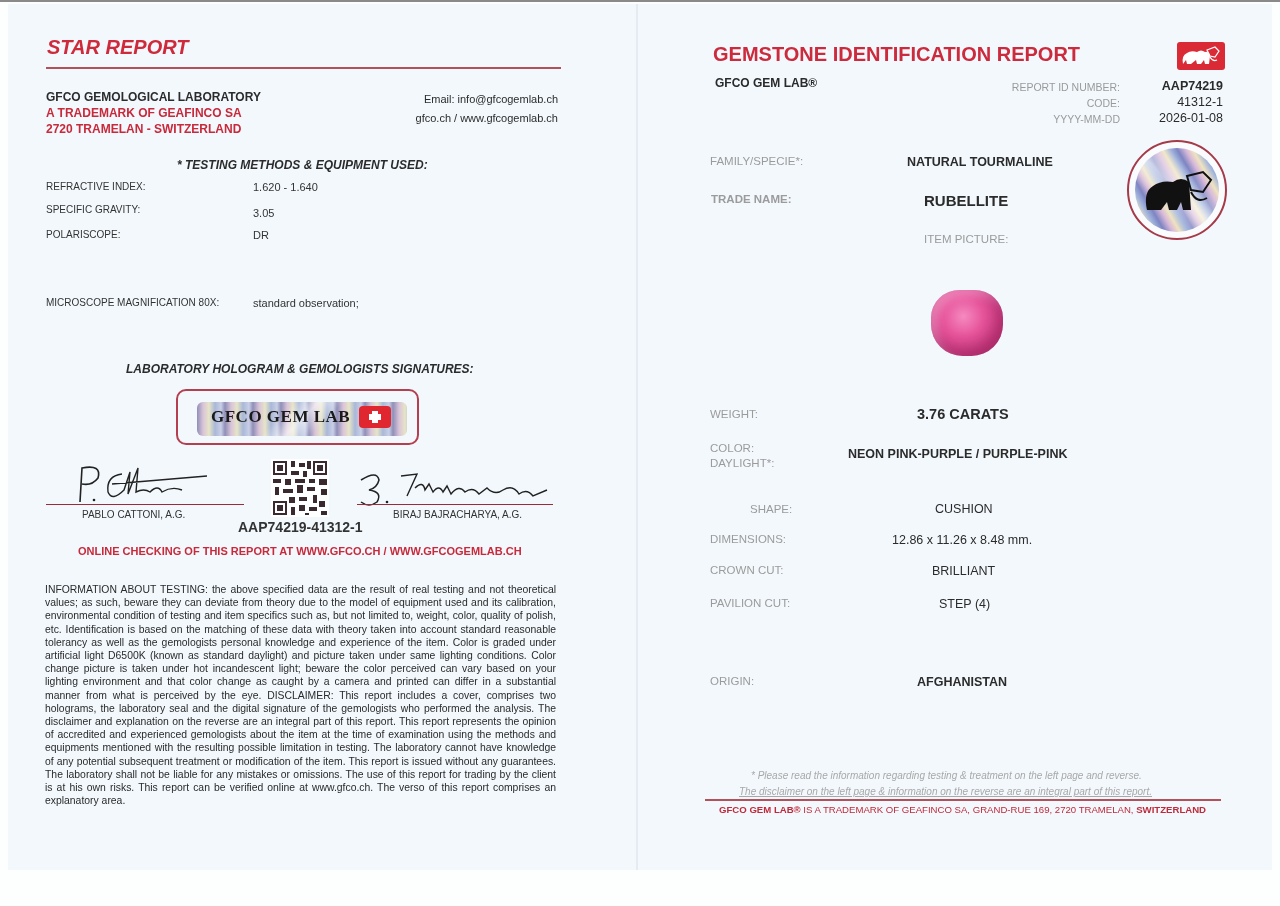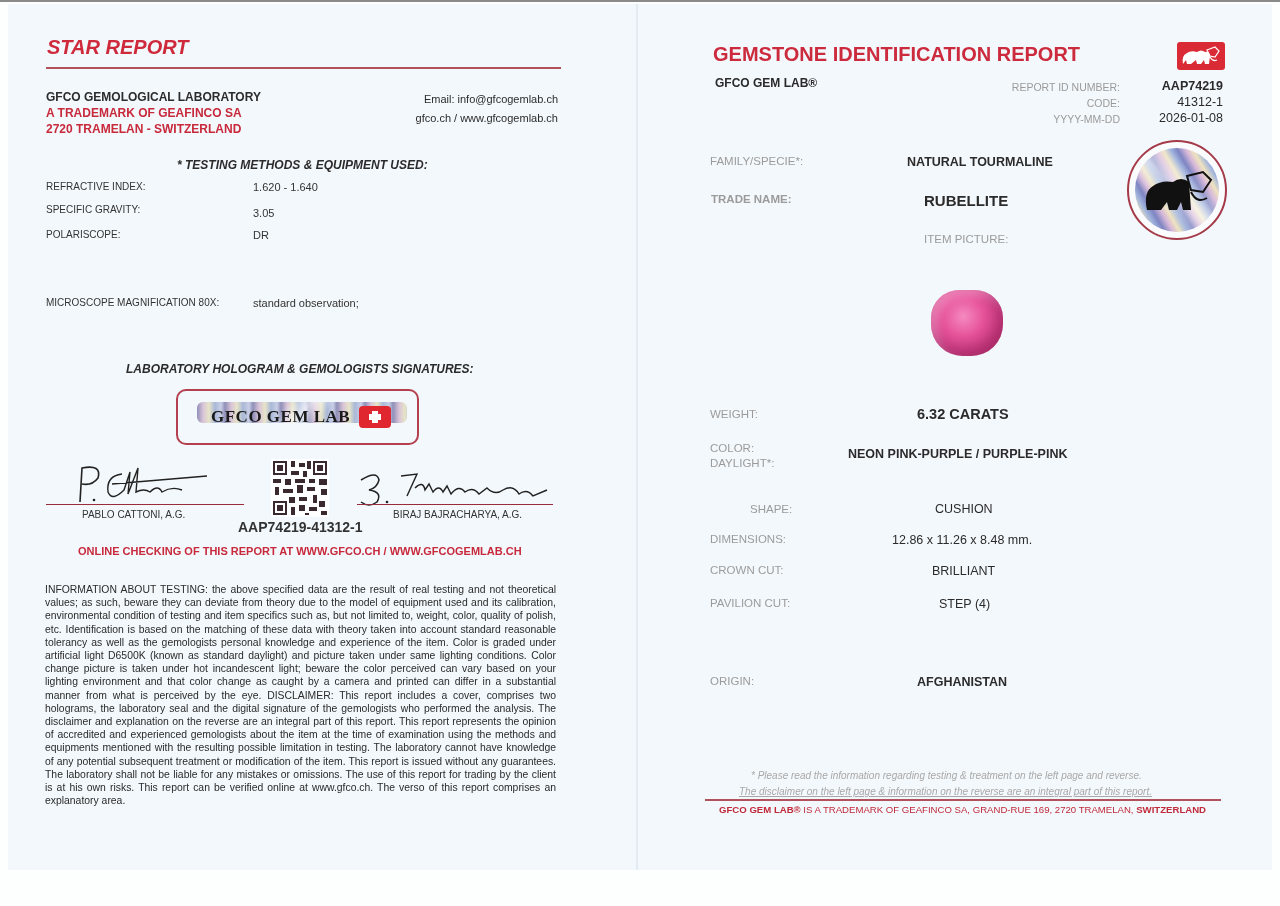--- a/index.html
+++ b/index.html
@@ -27,21 +27,21 @@
   .contact { right:722px; top:90px; font-size:11px; line-height:19px; text-align:right; }
   .section-head { font-size:12px; font-weight:bold; font-style:italic; }
   .kv-label { font-size:10px; color:#333; }
   .kv-val { font-size:11px; color:#333; }
 
   .holo-frame {
     position:absolute; left:176px; top:389px; width:243px; height:56px;
     border:2px solid #b4404f; border-radius:10px; box-sizing:border-box;
   }
   .holo-strip {
-    position:absolute; left:19px; top:11px; width:210px; height:21px; border-radius:6px;
+    position:absolute; left:19px; top:11px; width:210px; height:34px; border-radius:6px;
     background:
       linear-gradient(135deg, rgba(255,255,255,0) 40%, rgba(255,255,255,.6) 50%, rgba(255,255,255,0) 60%),
       repeating-linear-gradient(90deg,#8f8fb8 0,#d8c3d8 6px,#e7e4c7 12px,#a9b8d8 18px,#c9cfe6 24px,#8f8fb8 28px);
   }
   .holo-text {
     position:absolute; left:14px; top:5px; font-family:"Liberation Serif", serif;
     font-weight:bold; font-size:17px; color:#1a1a1a; letter-spacing:0.5px;
   }
   .swiss {
     position:absolute; right:16px; top:4px; width:32px; height:22px; background:#e0272f; border-radius:4px;
@@ -221,21 +221,21 @@
 <div class="abs r-label" style="left:710px; top:155px;">FAMILY/SPECIE*:</div>
 <div class="abs r-val bold" style="left:891px; top:155px;padding-left:16px;">NATURAL TOURMALINE</div>
 
 <div class="abs r-label bold" style="left:711px; top:193px;">TRADE NAME:</div>
 <div class="abs r-val bold" style="left:924px; top:192px; font-size:15px;">RUBELLITE</div>
 
 <div class="abs r-label" style="left:924px; top:233px;">ITEM PICTURE:</div>
 <div class="gem-img"></div>
 
 <div class="abs r-label" style="left:710px; top:408px;">WEIGHT:</div>
-<div class="abs r-val bold" style="left:917px; top:406px; font-size:14.5px;">6.32 CARATS</div>
+<div class="abs r-val bold" style="left:917px; top:406px; font-size:14.5px;">3.76 CARATS</div>
 
 <div class="abs r-label" style="left:710px; top:441px; line-height:15px;">
   <div>COLOR:</div>
   <div>DAYLIGHT*:</div>
 </div>
 <div class="abs r-val bold" style="left:848px; top:447px;">NEON  PINK-PURPLE / PURPLE-PINK</div>
 
 <div class="abs r-label" style="left:710px; top:503px;margin-left:40px;">SHAPE:</div>
 <div class="abs r-val" style="left:935px; top:502px;">CUSHION</div>
 

